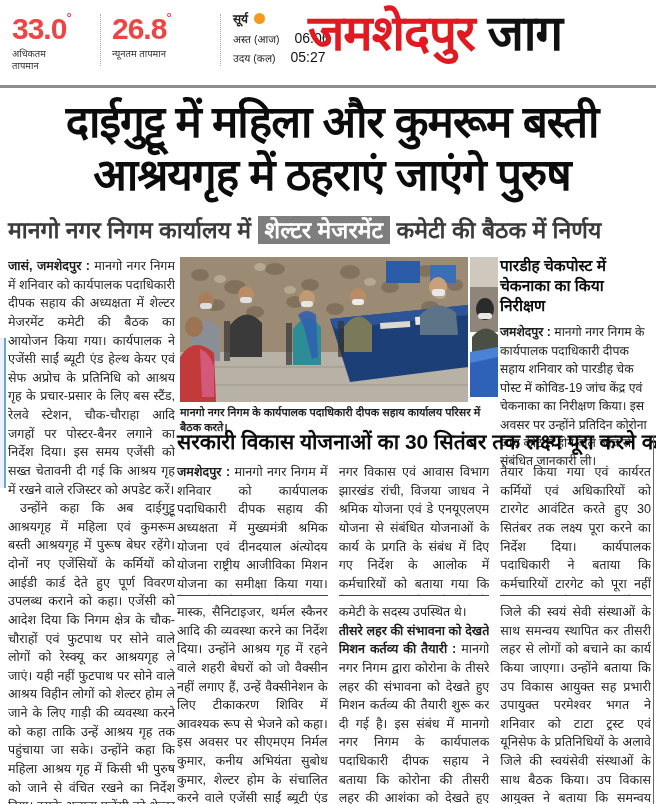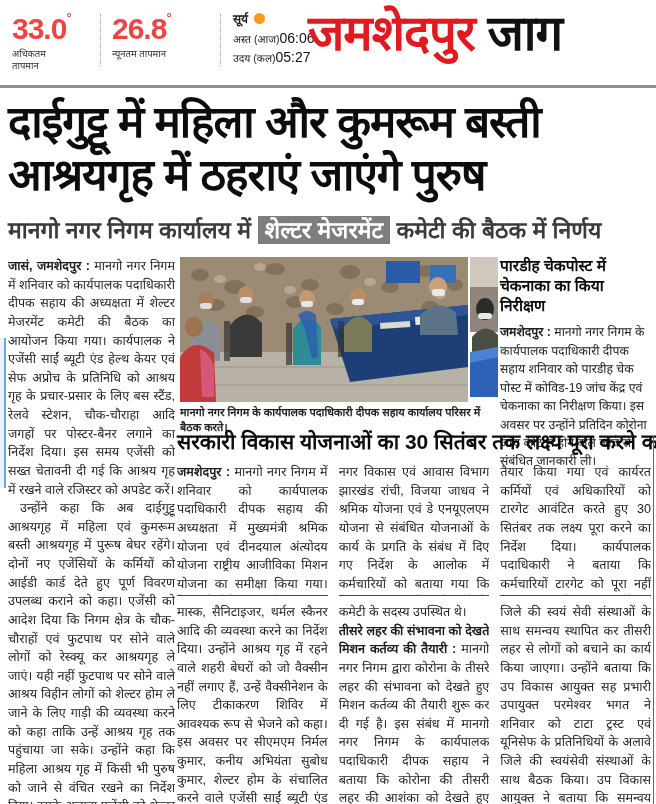--- a/index.html
+++ b/index.html
@@ -12,30 +12,30 @@
   
   #header { position:absolute; left:0; top:0; width:656px; height:88px; }
   .temp-block { position:absolute; top:12px; }
   .temp-val { font-size:30px; font-weight:bold; color:#ef4444; letter-spacing:-1px; }
   .deg { font-size:13px; vertical-align:top; position:relative; top:-2px; font-weight:bold; }
   .temp-label { font-size:9.5px; color:#333; line-height:1.25; margin-top:2px; width:58px; }
   .vsep { position:absolute; top:14px; height:52px; border-left:1px dotted #aaa; }
   #sun-block { position:absolute; left:233px; top:10px; font-size:10.5px; color:#222; }
   #sun-row { font-size:12px; font-weight:bold; display:flex; align-items:center; gap:6px; }
   #sun-dot { width:11px; height:11px; border-radius:50%; background:#f59a1c; display:inline-block; }
-  .sun-line { margin-top:3px; display:flex; align-items:baseline; gap:0; }
+  .sun-line { margin-top:3px; display:flex; align-items:baseline; gap:15px; }
   .sun-time { font-size:14px; font-weight:normal; color:#111; }
   #masthead { position:absolute; left:308px; top:2px; white-space:nowrap;
     font-size:49px; font-weight:800; letter-spacing:-1px; line-height:1.3; }
   #masthead .red { color:#e01a20; }
   #masthead .black { color:#111; }
   #header-rule { position:absolute; left:0; top:85px; width:656px; height:3px; background:#8f8f8f; }
   
   #lead-headline { position:absolute; left:8px; top:96px; width:648px;
-    font-size:44px; font-weight:800; color:#0c0c0c; line-height:1.2; letter-spacing:-1px; }
+    font-size:44px; font-weight:800; color:#0c0c0c; line-height:1.2; letter-spacing:-1px;text-align:center; }
   #lead-subhead { position:absolute; left:8px; top:213px; width:648px;
     font-size:23px; font-weight:700; color:#3b3b3b; }
   #lead-subhead .hl { background:#7e7e7e; color:#ffffff; padding:1px 7px; }
   
   .bodytext { font-size:12.6px; line-height:1.48; color:#1f1f1f; text-align:justify; }
   .bold { font-weight:bold; }
   #lead-col { position:absolute; left:8px; top:257px; width:167px; height:547px; overflow:hidden; }
   #lead-col p + p { text-indent:12px; }
   
   #edge-strip { position:absolute; left:0; top:338px; width:6px; height:150px;

